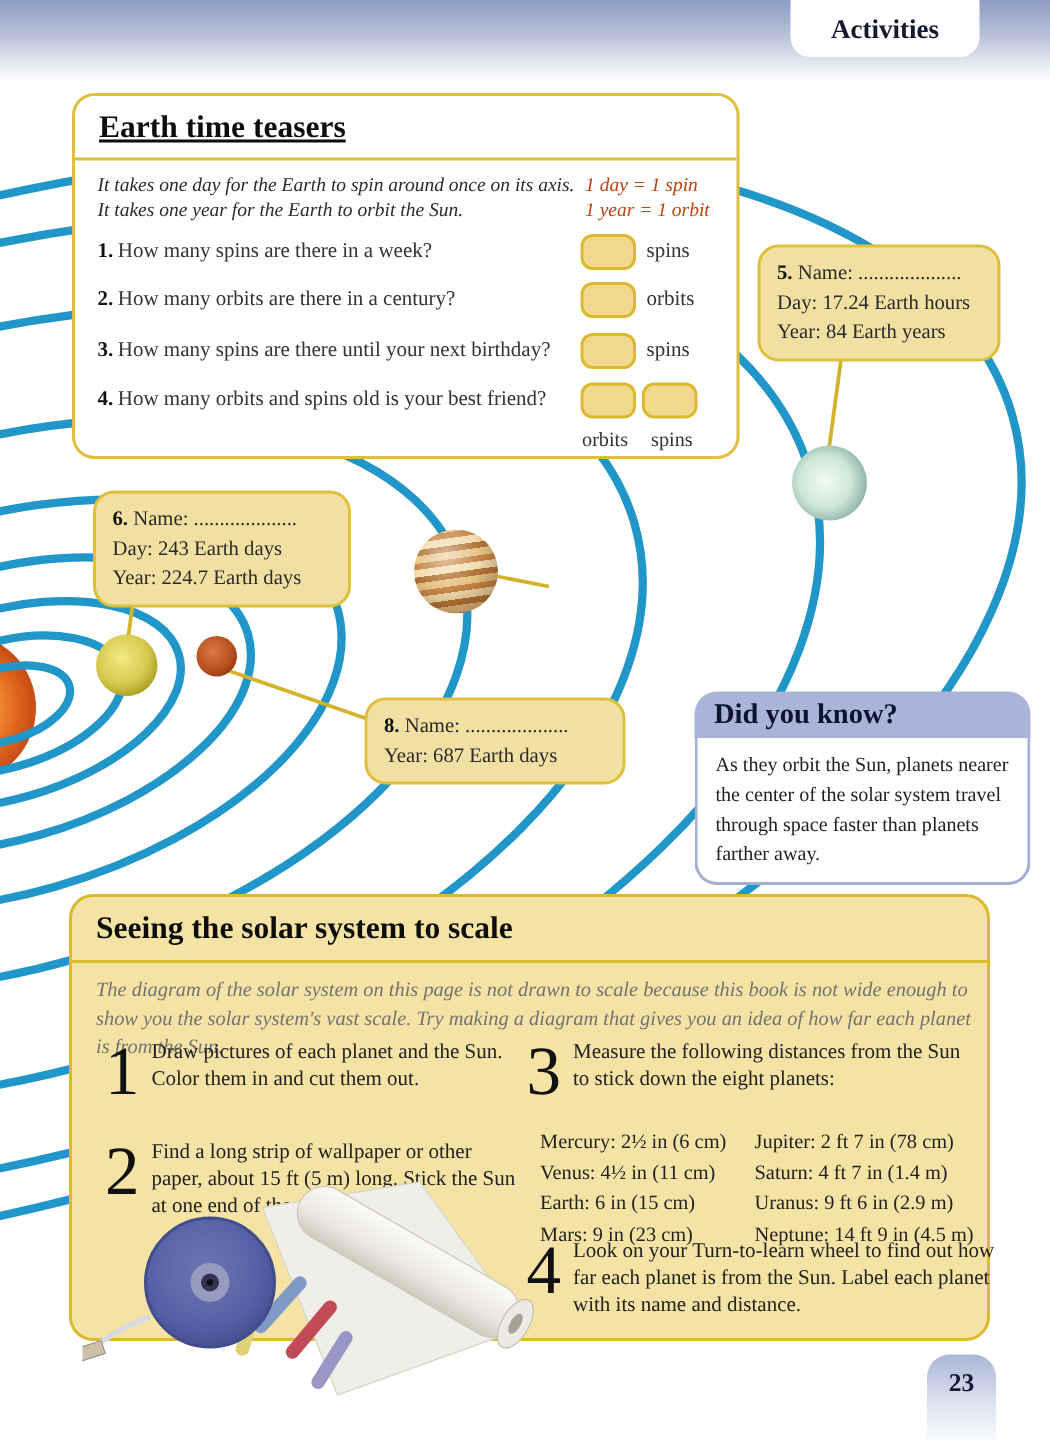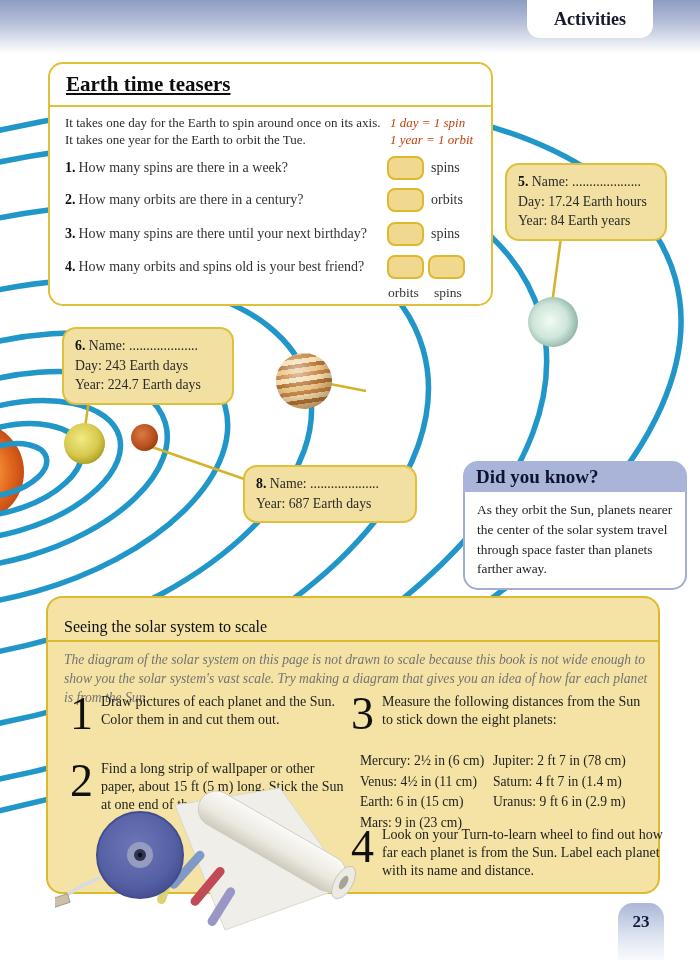--- a/index.html
+++ b/index.html
@@ -24,21 +24,21 @@
           background:radial-gradient(circle at 38% 32%, rgba(255,255,255,.5), rgba(255,255,255,0) 42%, rgba(70,35,0,.55) 100%),
                      repeating-linear-gradient(172deg, #e9c488 0 5px, #c8874a 5px 9px, #f3ddb0 9px 14px, #b4763a 14px 18px); }
   .uranus { left:528px; top:297px; width:50px; height:50px;
           background:radial-gradient(circle at 44% 48%, #f2fbf5, #cfe6da 45%, #93b8aa 72%, #3c4a42 100%); }
 
   
   .teasers { position:absolute; left:48px; top:62px; width:445px; height:244px; z-index:3;
              background:#fff; border:2.5px solid #e0bf3a; border-radius:15px; box-sizing:border-box; }
   .teasers .title { position:absolute; left:16px; top:8px; margin:0; font-size:21px; font-weight:bold; color:#0d0d0d;text-decoration:underline; }
   .teasers .rule { position:absolute; left:0; right:0; top:41px; border-top:2.5px solid #e0bf3a; }
-  .intro-left { position:absolute; left:15px; top:50px; width:322px; font-size:13px; line-height:17px; color:#2b2b2b; }
+  .intro-left { position:absolute; left:15px; top:50px; width:322px; font-style:italic; font-size:13px; line-height:17px; color:#2b2b2b; }
   .intro-right { position:absolute; left:340px; top:50px; font-style:italic; font-size:13px; line-height:17px; color:#c2410c; }
   .q { position:absolute; left:15px; width:320px; font-size:14px; color:#333; }
   .q .qnum { font-weight:bold; color:#111; margin-right:3px; }
   .ans { position:absolute; width:37px; height:24px; background:#f0d88e; border:2px solid #dcb92f; border-radius:8px; box-sizing:border-box; }
   .unit { position:absolute; font-size:14px; color:#333; }
   .unit-small { position:absolute; font-size:13.5px; color:#333; }
 
   
   .callout { position:absolute; z-index:3; background:#f2e0a2; border:2.5px solid #e0bf3a; border-radius:14px;
              padding:7px 11px 8px; font-size:13.8px; line-height:1.42; color:#2a2a2a; box-sizing:border-box; }
@@ -51,30 +51,30 @@
   
   .know { position:absolute; left:463px; top:461px; width:224px; z-index:3; }
   .know-header { background:#a9b4d8; border-radius:15px 15px 0 0; height:31px; display:flex; align-items:center;
                  padding-left:13px; font-size:19px; font-weight:bold; color:#0c1230; }
   .know-body { background:#fff; border:2px solid #a2aed2; border-top:none; border-radius:0 0 15px 15px;
                padding:8px 12px 9px; font-size:13.4px; line-height:1.48; color:#222; }
 
   
   .scale { position:absolute; left:46px; top:596px; width:614px; height:298px; z-index:3;
            background:#f4e3a4; border:2.5px solid #dcba30; border-radius:16px; box-sizing:border-box; }
-  .scale .title { position:absolute; left:16px; top:20px; margin:0; font-size:16px; font-weight:normal; color:#0d0d0d; }
+  .scale .title { position:absolute; left:16px; top:8px; margin:0; font-size:21px; font-weight:bold; color:#0d0d0d; }
   .scale .rule { position:absolute; left:0; right:0; top:42px; border-top:2.5px solid #dcba30; }
   .scale .intro { position:absolute; left:16px; top:52px; width:584px; font-style:italic; font-size:13.6px; line-height:19px; color:#737373; }
   .step { position:absolute; font-size:14px; line-height:18px; color:#222; }
   .step .n { float:left; font-size:46px; line-height:40px; margin:1px 8px 0 0; color:#111; }
   .s1 { left:22px;  top:95px;  width:268px; }
   .s3 { left:303px; top:95px;  width:300px; }
   .s2 { left:22px;  top:162px; width:274px; }
   .s4 { left:303px; top:228px; width:312px; }
-  .distances { position:absolute; left:312px; top:153px; display:flex; gap:0; font-size:13.6px; line-height:20.5px; color:#222; }
+  .distances { position:absolute; left:312px; top:153px; display:flex; gap:10px; font-size:13.6px; line-height:20.5px; color:#222; }
   .dcol1 { width:133px; } .dcol2 { width:168px; }
 
   .tools-svg { position:absolute; left:55px; top:780px; z-index:4; }
 
   .page-tab { position:absolute; left:618px; top:903px; width:46px; height:57px; z-index:4; box-sizing:border-box;
               border-radius:15px 15px 0 0; background:linear-gradient(#aab7d6, #dfe5f1 60%, #f8fafd);
               display:flex; justify-content:center; padding-top:9px; font-size:17px; font-weight:bold; color:#121a38; }
 </style>
 </head>
 <body>
@@ -119,21 +119,21 @@
   <div class="planet mars"></div>
   <div class="planet jupiter"></div>
   <div class="planet uranus"></div>
 
   <section class="teasers">
     <h2 class="title">Earth time teasers</h2>
     <div class="rule"></div>
 
     <div class="intro-left">
       <div>It takes one day for the Earth to spin around once on its axis.</div>
-      <div>It takes one year for the Earth to orbit the Tue.</div>
+      <div>It takes one year for the Earth to orbit the Sun.</div>
     </div>
     <div class="intro-right">
       <div>1 day = 1 spin</div>
       <div>1 year = 1 orbit</div>
     </div>
 
     <div class="q" style="top:96px">
       <span class="qnum">1.</span><span>How many spins are there in a week?</span>
     </div>
     <div class="ans" style="left:337px;top:92px"></div>
@@ -201,20 +201,21 @@
       <div class="dcol1">
         <div>Mercury: 2½ in (6 cm)</div>
         <div>Venus: 4½ in (11 cm)</div>
         <div>Earth: 6 in (15 cm)</div>
         <div>Mars: 9 in (23 cm)</div>
       </div>
       <div class="dcol2">
         <div>Jupiter: 2 ft 7 in (78 cm)</div>
         <div>Saturn: 4 ft 7 in (1.4 m)</div>
         <div>Uranus: 9 ft 6 in (2.9 m)</div>
+        <div>Neptune: 14 ft 9 in (4.5 m)</div>
       </div>
     </div>
     <div class="step s4">
       <span class="n">4</span>
       <span>Look on your Turn-to-learn wheel to find out how far each planet is from the Sun. Label each planet with its name and distance.</span>
     </div>
   </section>
 
   <svg class="tools-svg" width="310" height="170" viewBox="0 0 310 170">
     <defs>

